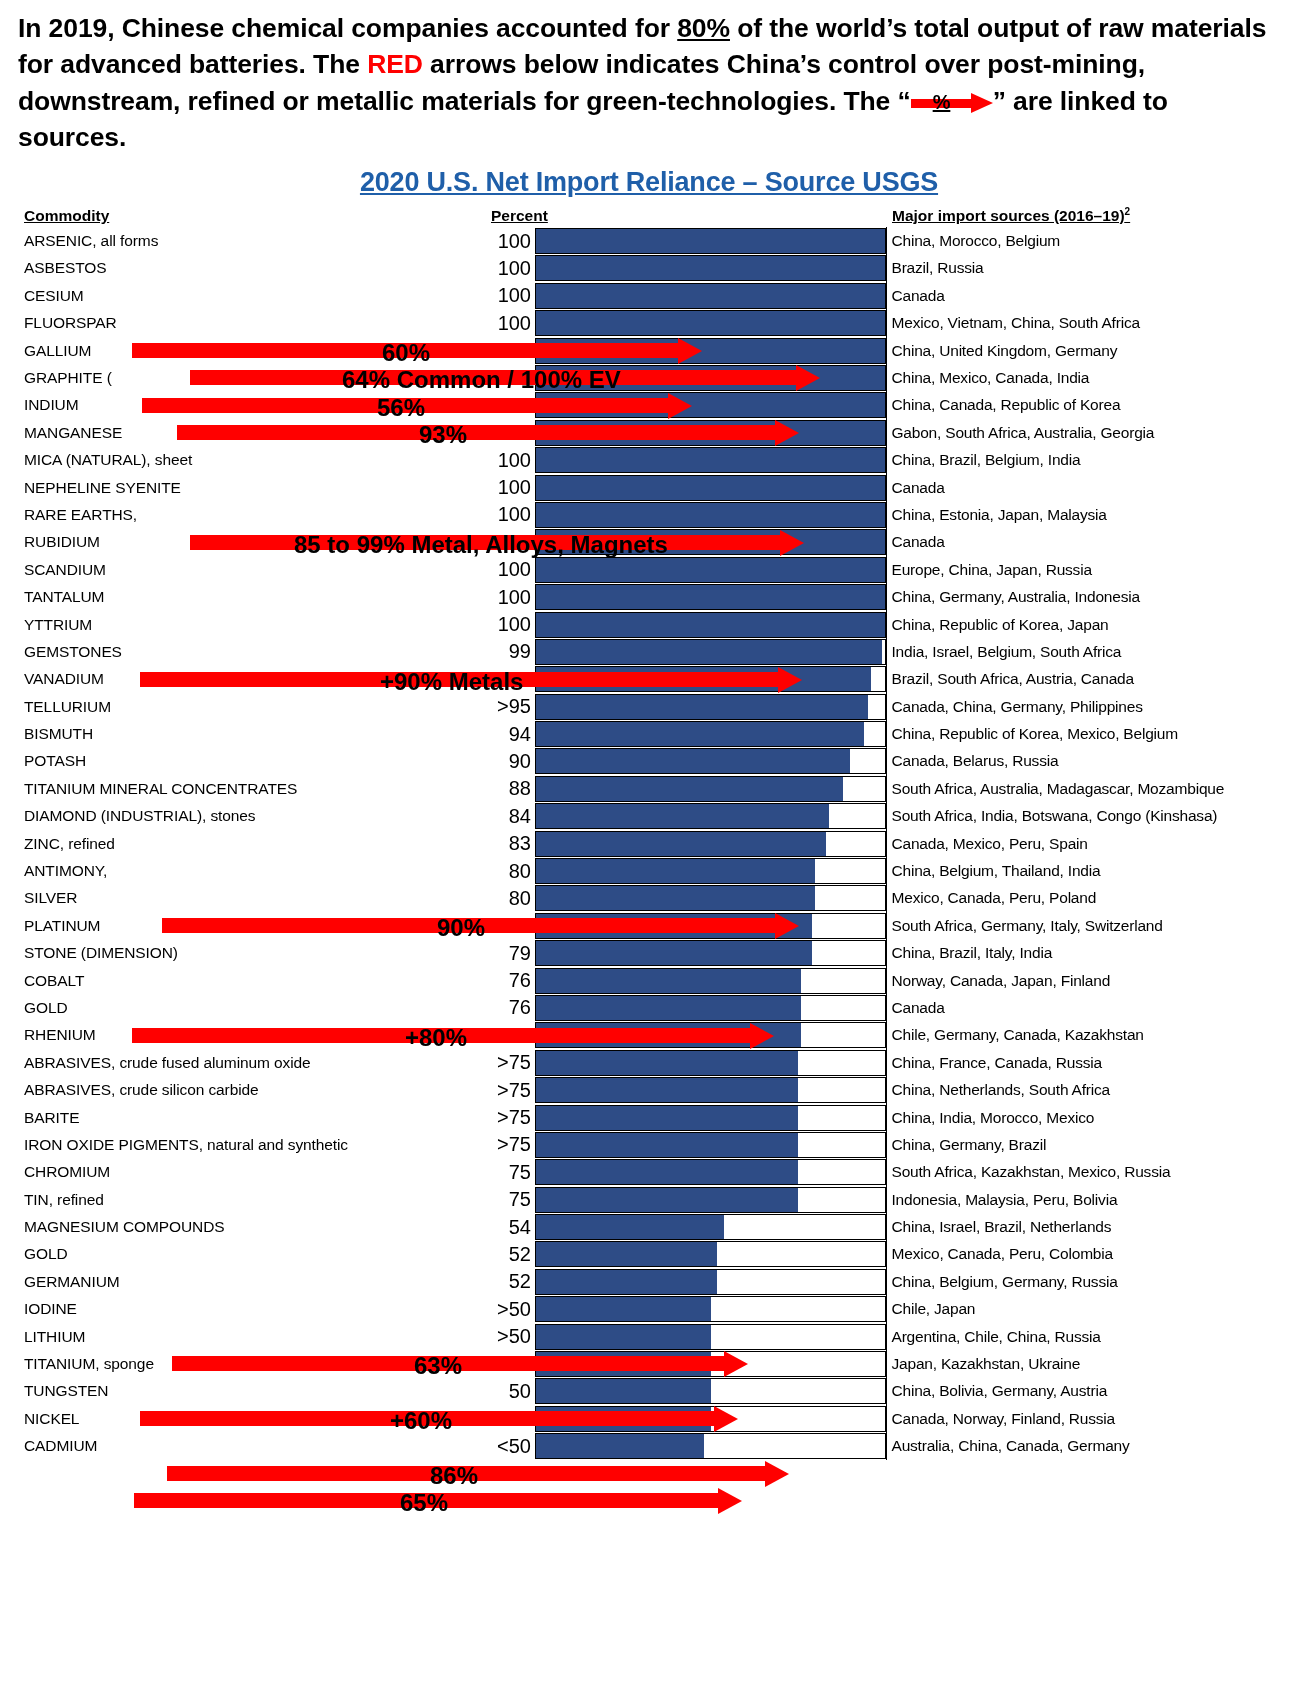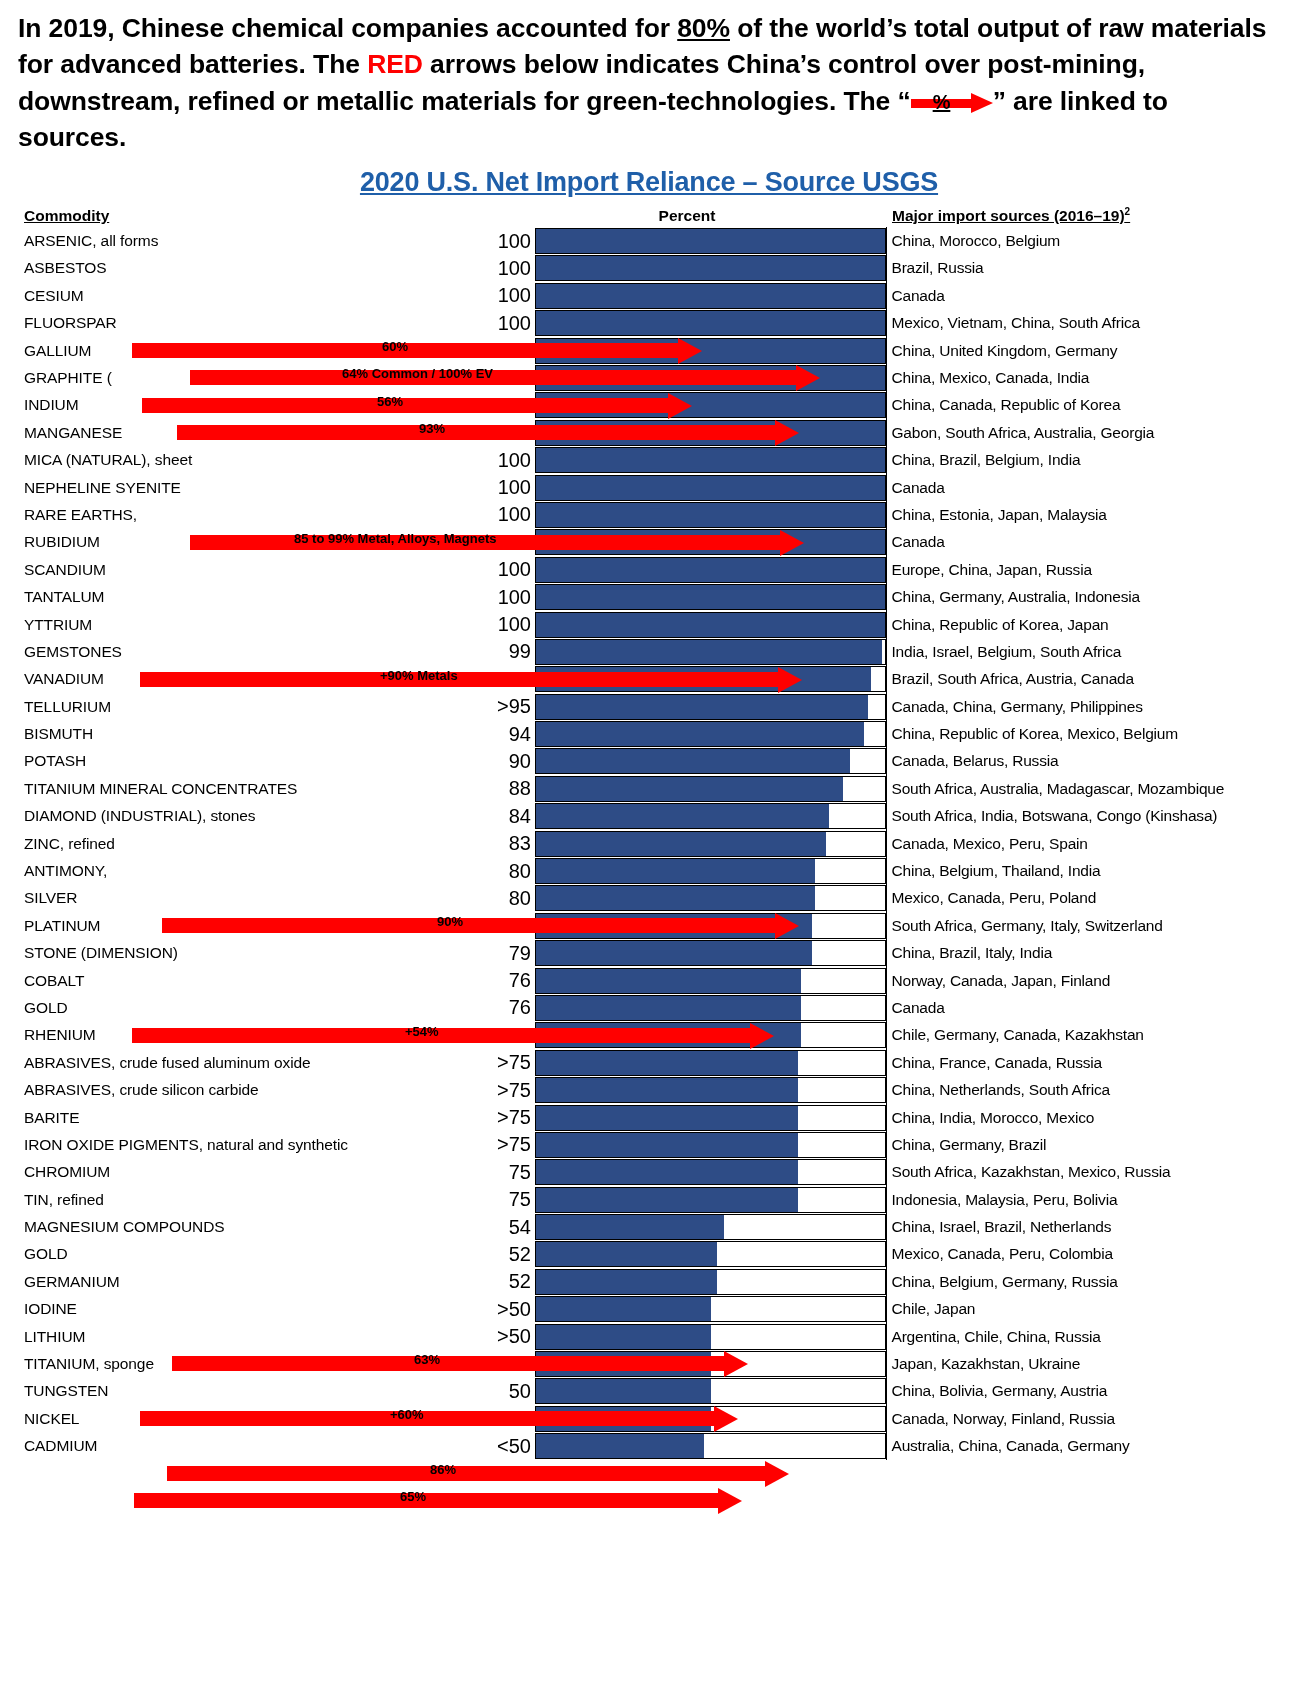--- a/index.html
+++ b/index.html
@@ -100,21 +100,22 @@
     font-size: 15.5px;
     font-weight: bold;
     padding: 0 0 2px 0;
     vertical-align: bottom;
   }
   .hdr .h-commodity {
     text-decoration: underline;
     padding-left: 2px;
   }
   .hdr .h-percent {
-    text-align: center;
+    text-decoration: underline;
+    text-align: left;
     padding-right: 3px;
   }
   .hdr .h-sources {
     text-decoration: underline;
     padding-left: 6px;
   }
   .hdr .h-sources sup { font-size: 10px; }
 
   tr.row { height: 27.4px; }
   td.name {
@@ -179,21 +180,21 @@
     top: 1px;
     width: 0;
     height: 0;
     border-top: 13px solid transparent;
     border-bottom: 13px solid transparent;
     border-left: 24px solid #FF0000;
   }
   .arrow .atext {
     position: absolute;
     top: 2px;
-    font-size: 13px;
+    font-size: 24px;
     font-weight: bold;
     color: #000;
     white-space: nowrap;
     z-index: 25;
   }
 </style>
 </head>
 <body>
 
 <div id="page">
@@ -702,21 +703,21 @@
           <div class="atext" style="left: 240px;">+90% Metals</div>
         </div>
         <div class="arrow" style="top: 705.922px; left: 140px; width: 641px;">
           <div class="abody" style="width: 615px;"></div>
           <div class="ahead" style="left: 613px;"></div>
           <div class="atext" style="left: 275px;">90%</div>
         </div>
         <div class="arrow" style="top: 815.484px; left: 110px; width: 646px;">
           <div class="abody" style="width: 620px;"></div>
           <div class="ahead" style="left: 618px;"></div>
-          <div class="atext" style="left: 273px;">+54%</div>
+          <div class="atext" style="left: 273px;">+80%</div>
         </div>
         <div class="arrow" style="top: 1144.17px; left: 150px; width: 580px;">
           <div class="abody" style="width: 554px;"></div>
           <div class="ahead" style="left: 552px;"></div>
           <div class="atext" style="left: 242px;">63%</div>
         </div>
         <div class="arrow" style="top: 1198.95px; left: 118px; width: 602px;">
           <div class="abody" style="width: 576px;"></div>
           <div class="ahead" style="left: 574px;"></div>
           <div class="atext" style="left: 250px;">+60%</div>

